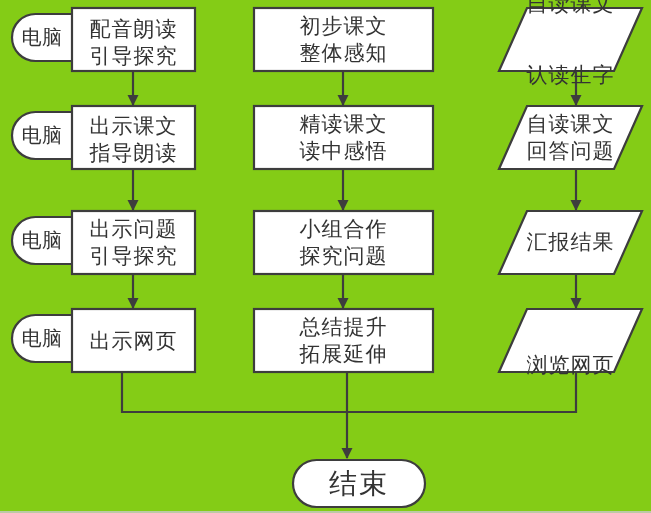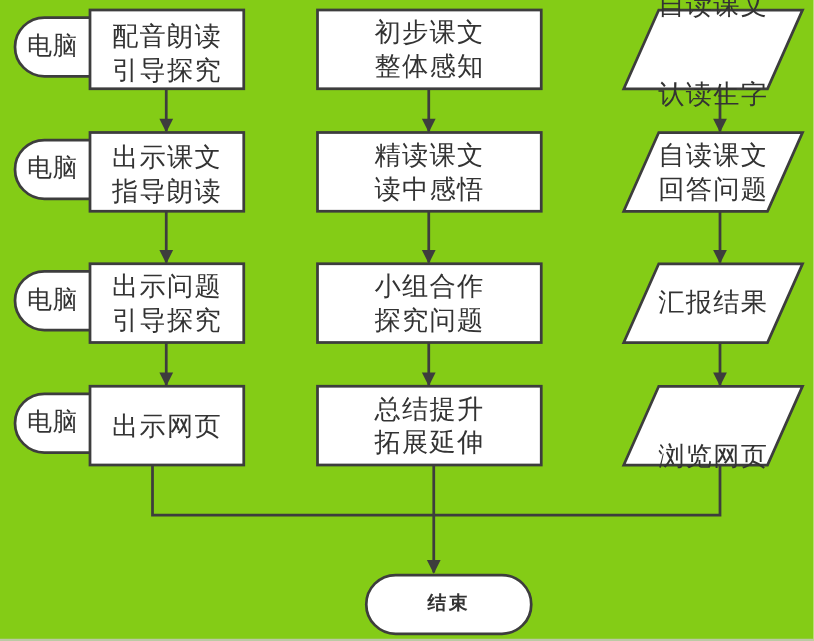--- a/index.html
+++ b/index.html
@@ -38,21 +38,21 @@
     justify-content: center;
     color: #333333;
     font-size: 21px;
     line-height: 27px;
     letter-spacing: 1px;
     text-align: center;
     white-space: nowrap;
   }
   .node-label span { display: block; }
   .device-label { font-size: 20px; letter-spacing: 0.5px; }
-  .end-label { font-size: 15px; letter-spacing: 2px; font-weight: bold; }
+  .end-label { font-size: 28px; letter-spacing: 2px; }
   .bottom-edge {
     position: absolute;
     left: 0;
     right: 0;
     bottom: 0;
     height: 2px;
     background: #c9c9c9;
     opacity: 0.8;
   }
 </style>

